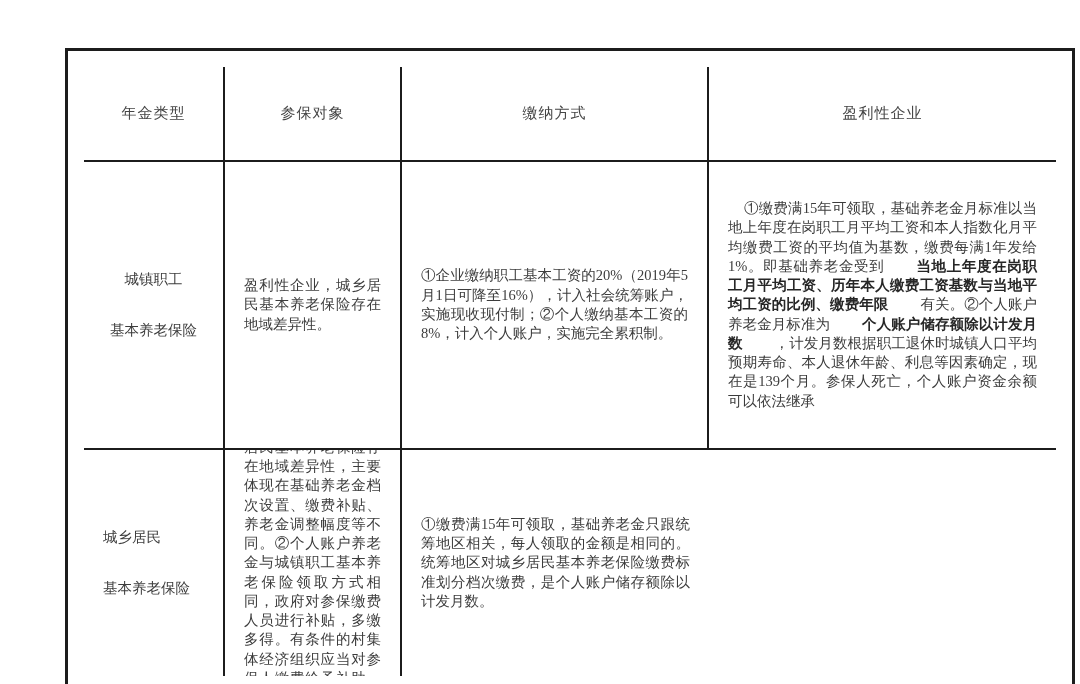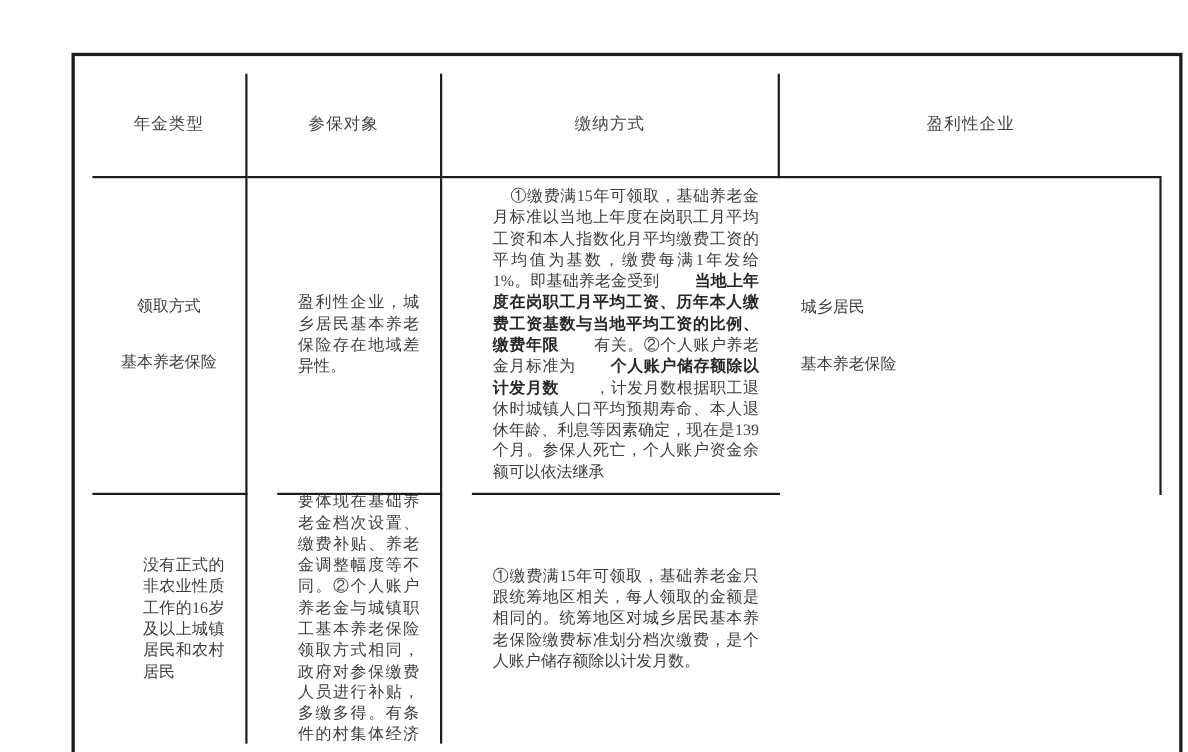--- a/index.html
+++ b/index.html
@@ -40,21 +40,21 @@
   .last-row { border-bottom: none; }
   .header-cell {
     align-items: center;
     justify-content: center;
     font-size: 15px;
     letter-spacing: 1px;
     color: #454545;
   }
   .center-text { text-align: center; }
   .left-text { text-align: left; font-family: Liberation Serif, serif; }
-  .justify-text { text-align: justify; margin-left: 27px; }
+  .justify-text { text-align: justify; }
   .bold { font-weight: bold; color: #262626; }
   p { margin: 0; }
 </style>
 </head>
 <body>
 
 <div class="page">
   <div class="grid-table">
 
     <div class="cell header-cell">
@@ -64,36 +64,36 @@
       <span>参保对象</span>
     </div>
     <div class="cell header-cell">
       <span>缴纳方式</span>
     </div>
     <div class="cell header-cell last-col">
       <span>盈利性企业</span>
     </div>
 
     <div class="cell center-text">
-      <div>领取方式</div>
+      <div>城镇职工</div>
       <div>基本养老保险</div>
     </div>
     <div class="cell justify-text">
       <p>盈利性企业，城乡居民基本养老保险存在地域差异性。</p>
+    </div>
+    <div class="cell justify-text">
+      <p>①企业缴纳职工基本工资的20%（2019年5月1日可降至16%），计入社会统筹账户，实施现收现付制；②个人缴纳基本工资的8%，计入个人账户，实施完全累积制。</p>
     </div>
     <div class="cell justify-text last-col">
       <p><span>①缴费满15年可领取，基础养老金月标准以当地上年度在岗职工月平均工资和本人指数化月平均缴费工资的平均值为基数，缴费每满1年发给1%。即基础养老金受到</span><span class="bold">当地上年度在岗职工月平均工资、历年本人缴费工资基数与当地平均工资的比例、缴费年限</span><span>有关。②个人账户养老金月标准为</span><span class="bold">个人账户储存额除以计发月数</span><span>，计发月数根据职工退休时城镇人口平均预期寿命、本人退休年龄、利息等因素确定，现在是139个月。参保人死亡，个人账户资金余额可以依法继承</span></p>
     </div>
 
     <div class="cell left-text last-row">
       <div>城乡居民</div>
       <div>基本养老保险</div>
-    </div>
-    <div class="cell justify-text last-row">
-      <p>没有正式的非农业性质工作的16岁及以上城镇居民和农村居民</p>
     </div>
     <div class="cell justify-text last-row">
       <p>由于各地经济发展、财力状况不同，城乡居民基本养老保险存在地域差异性，主要体现在基础养老金档次设置、缴费补贴、养老金调整幅度等不同。②个人账户养老金与城镇职工基本养老保险领取方式相同，政府对参保缴费人员进行补贴，多缴多得。有条件的村集体经济组织应当对参保人缴费给予补助，全部计入个人账户，实施完全累积制。</p>
     </div>
     <div class="cell justify-text last-col last-row">
       <p>①缴费满15年可领取，基础养老金只跟统筹地区相关，每人领取的金额是相同的。统筹地区对城乡居民基本养老保险缴费标准划分档次缴费，是个人账户储存额除以计发月数。</p>
     </div>
 
   </div>
 </div>

